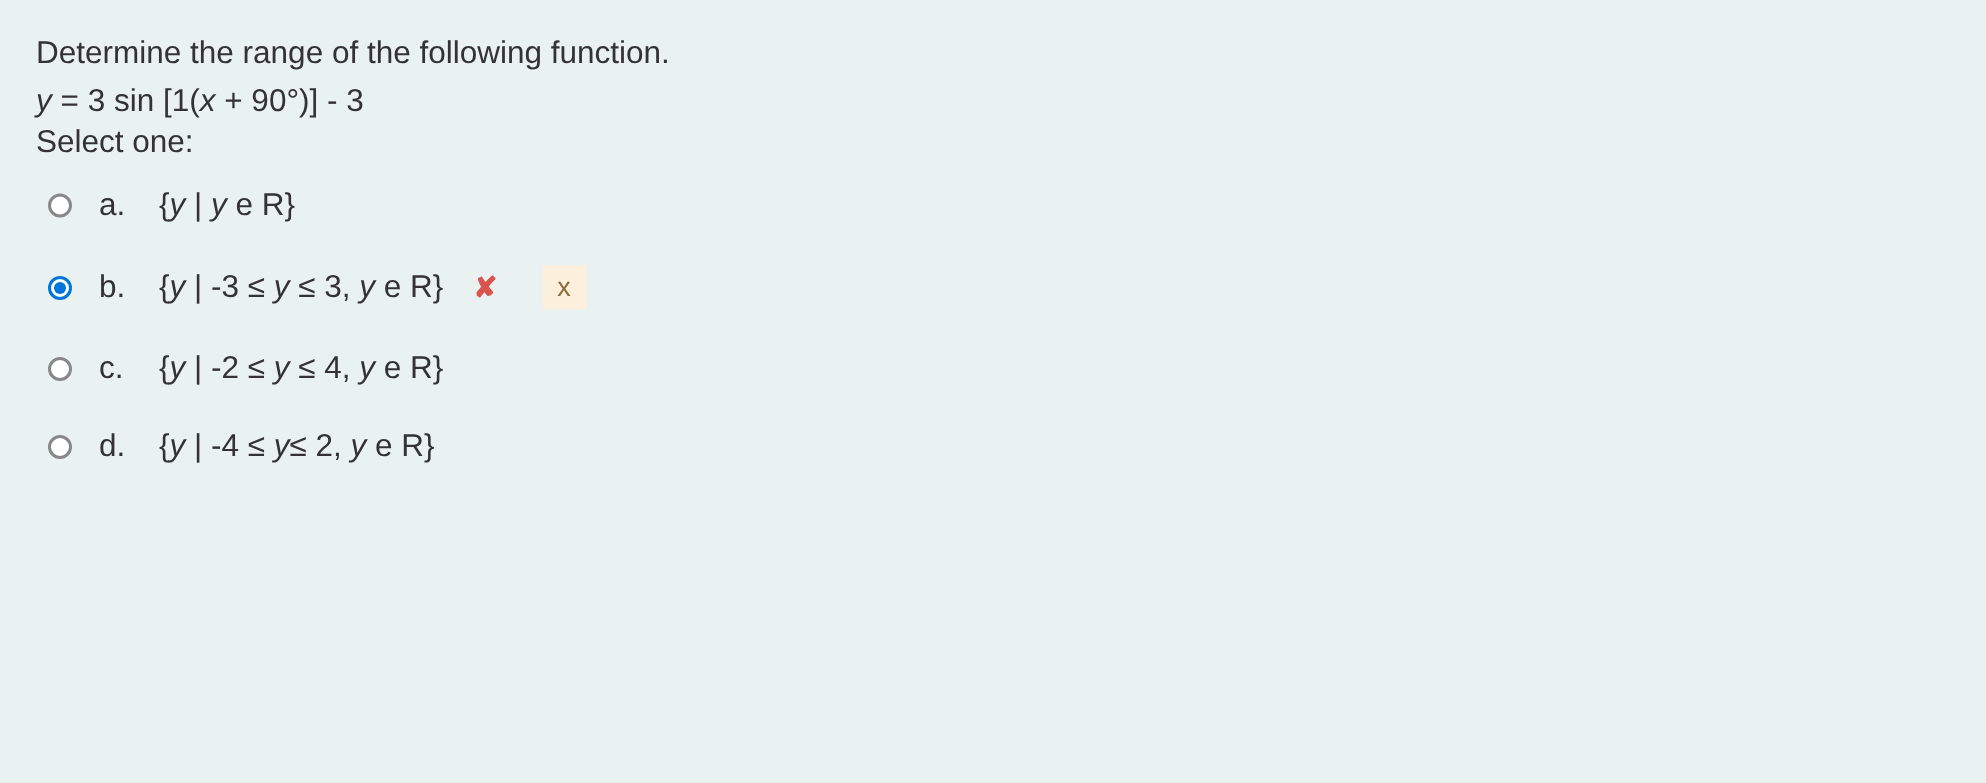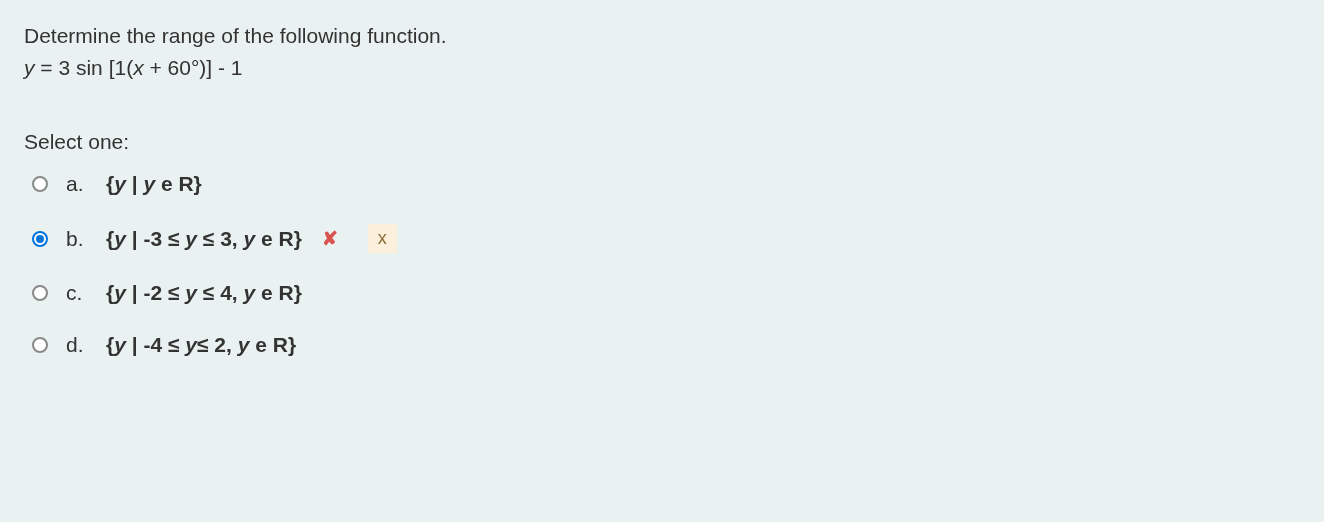--- a/index.html
+++ b/index.html
@@ -20,21 +20,20 @@
       line-height: 1.5;
     }
     .equation {
       font-style: italic;
     }
     .equation .upright {
       font-style: normal;
     }
     .select-label {
       margin-bottom: 18px;
-      margin-top: 47px;
     }
     .options {
       display: flex;
       flex-direction: column;
       gap: 28px;
       padding-left: 8px;
     }
     .option-row {
       display: flex;
       align-items: center;
@@ -61,21 +60,20 @@
       height: 8px;
       background: #0075db;
       border-radius: 50%;
       transform: translate(-50%, -50%);
     }
     .option-letter {
       min-width: 22px;
     }
     .option-text {
       font-style: normal;
-      font-weight: bold;
     }
     .option-text .ital {
       font-style: italic;
     }
     .x-mark {
       color: #d9534f;
       font-weight: bold;
       font-size: 19px;
       margin-left: 2px;
     }
@@ -86,21 +84,21 @@
       font-size: 18px;
       margin-left: 12px;
     }
   </style>
 </head>
 <body>
 
 <div class="question-text">
   <div>Determine the range of the following function.</div>
   <div class="equation">
-    <span>y</span><span class="upright"> = 3 sin [1(</span><span>x</span><span class="upright"> + 60°)] - 1</span>
+    <span>y</span><span class="upright"> = 3 sin [1(</span><span>x</span><span class="upright"> + 90°)] - 3</span>
   </div>
 </div>
 
 <div class="select-label">Select one:</div>
 
 <div class="options">
 
   <div class="option-row">
     <div class="radio"></div>
     <span class="option-letter">a.</span>

